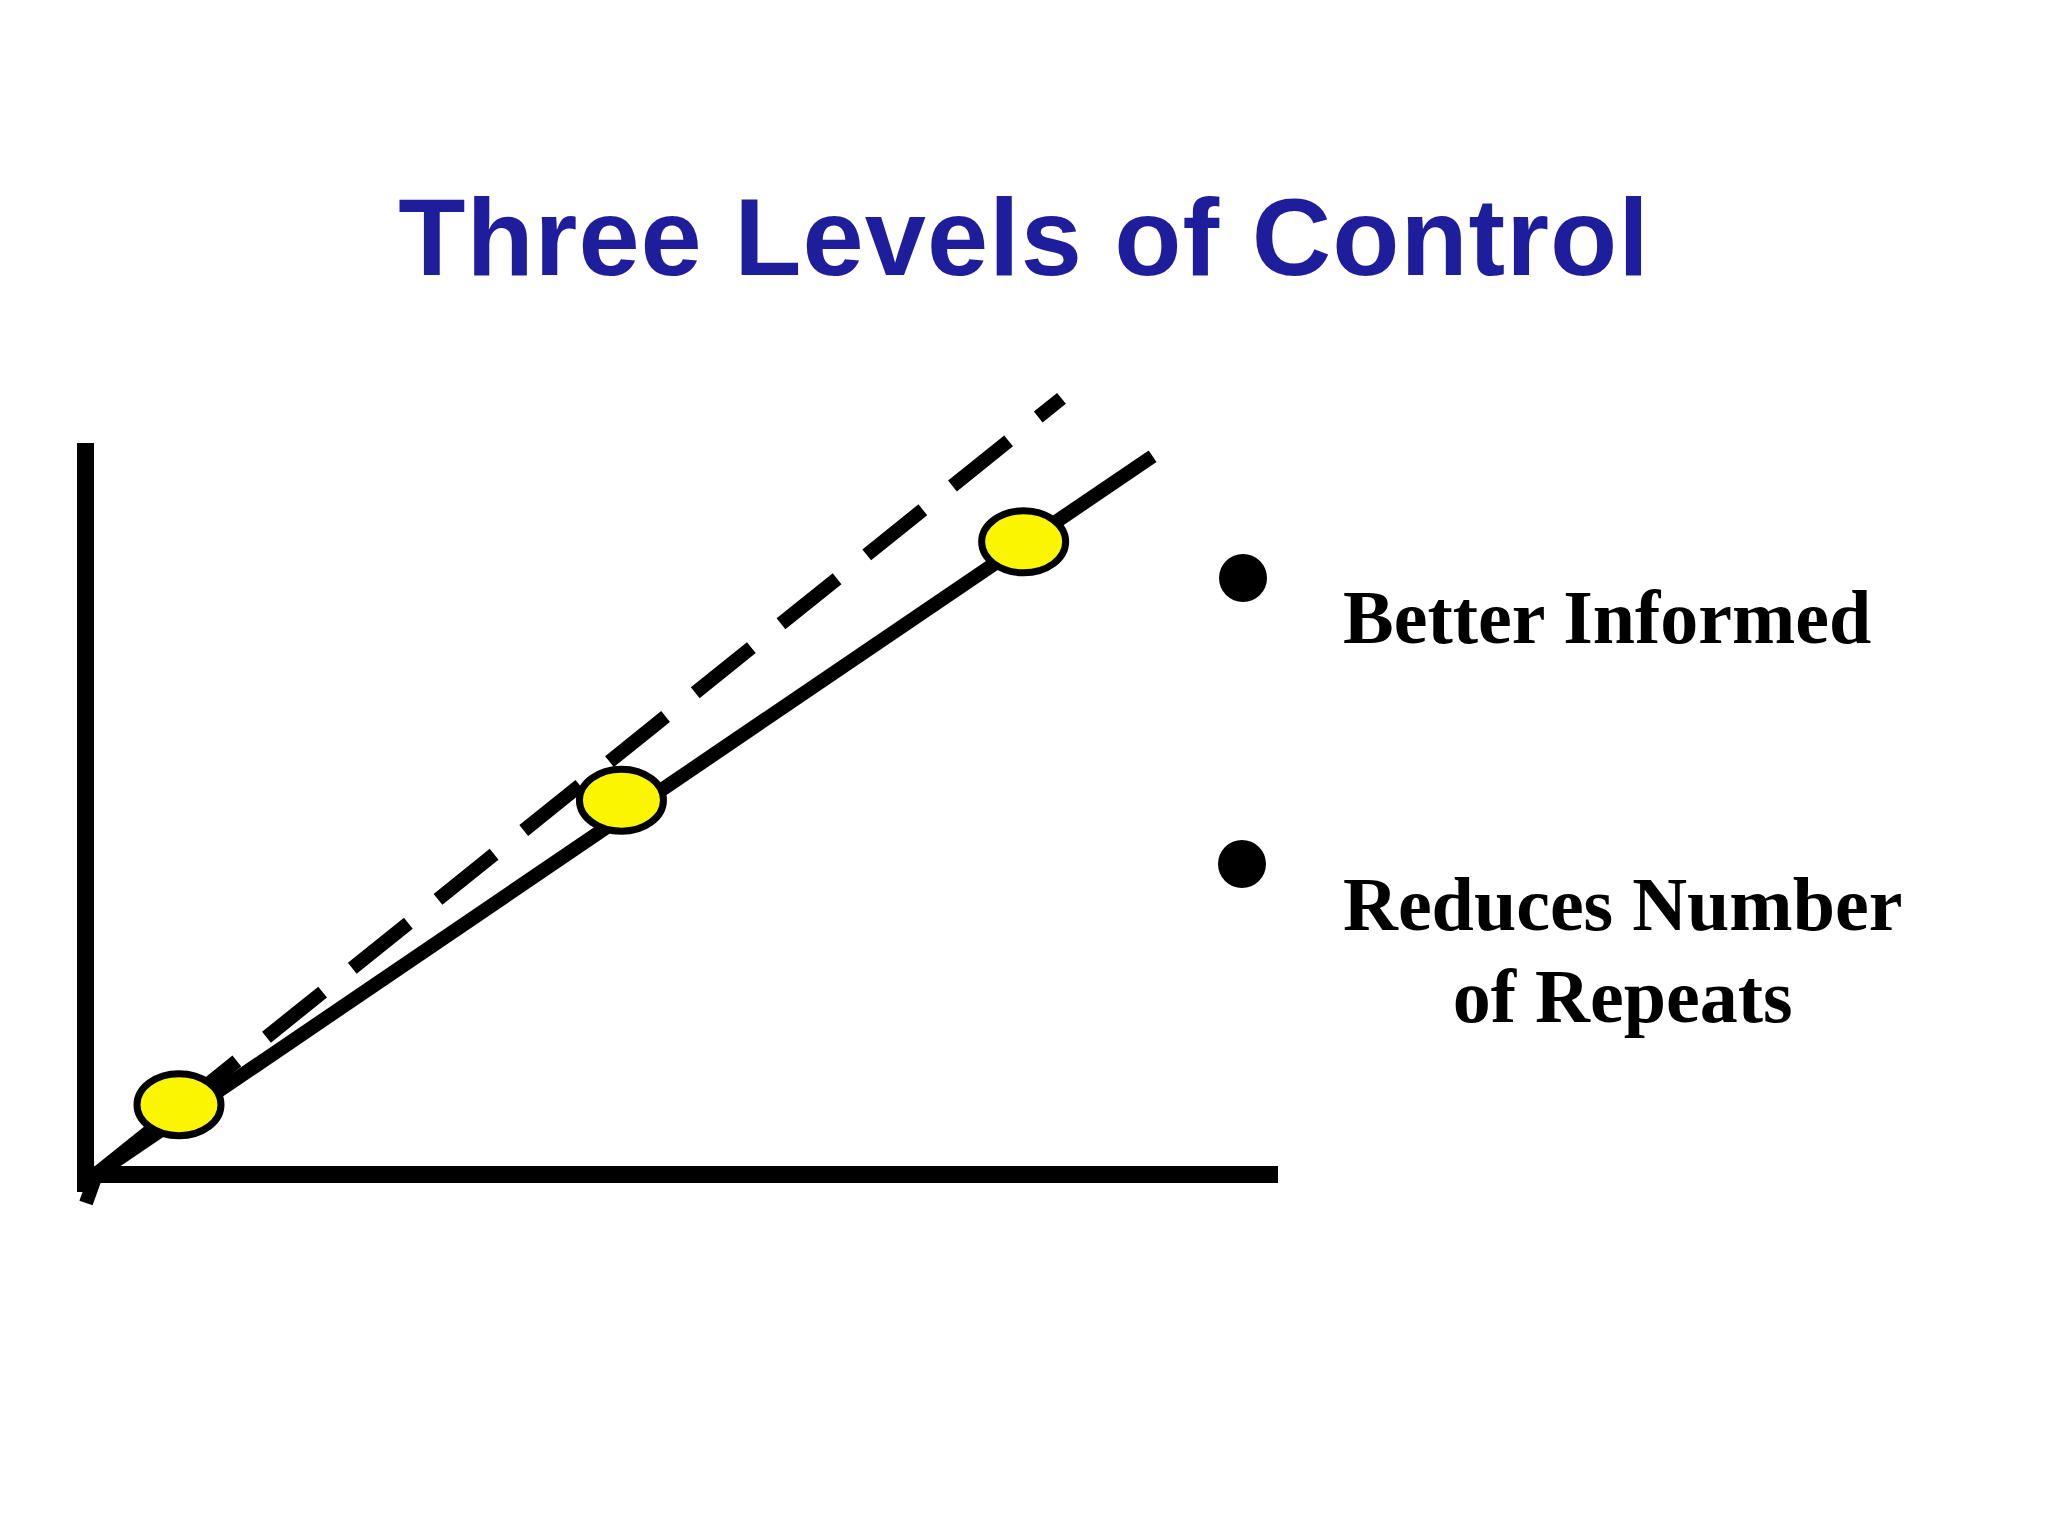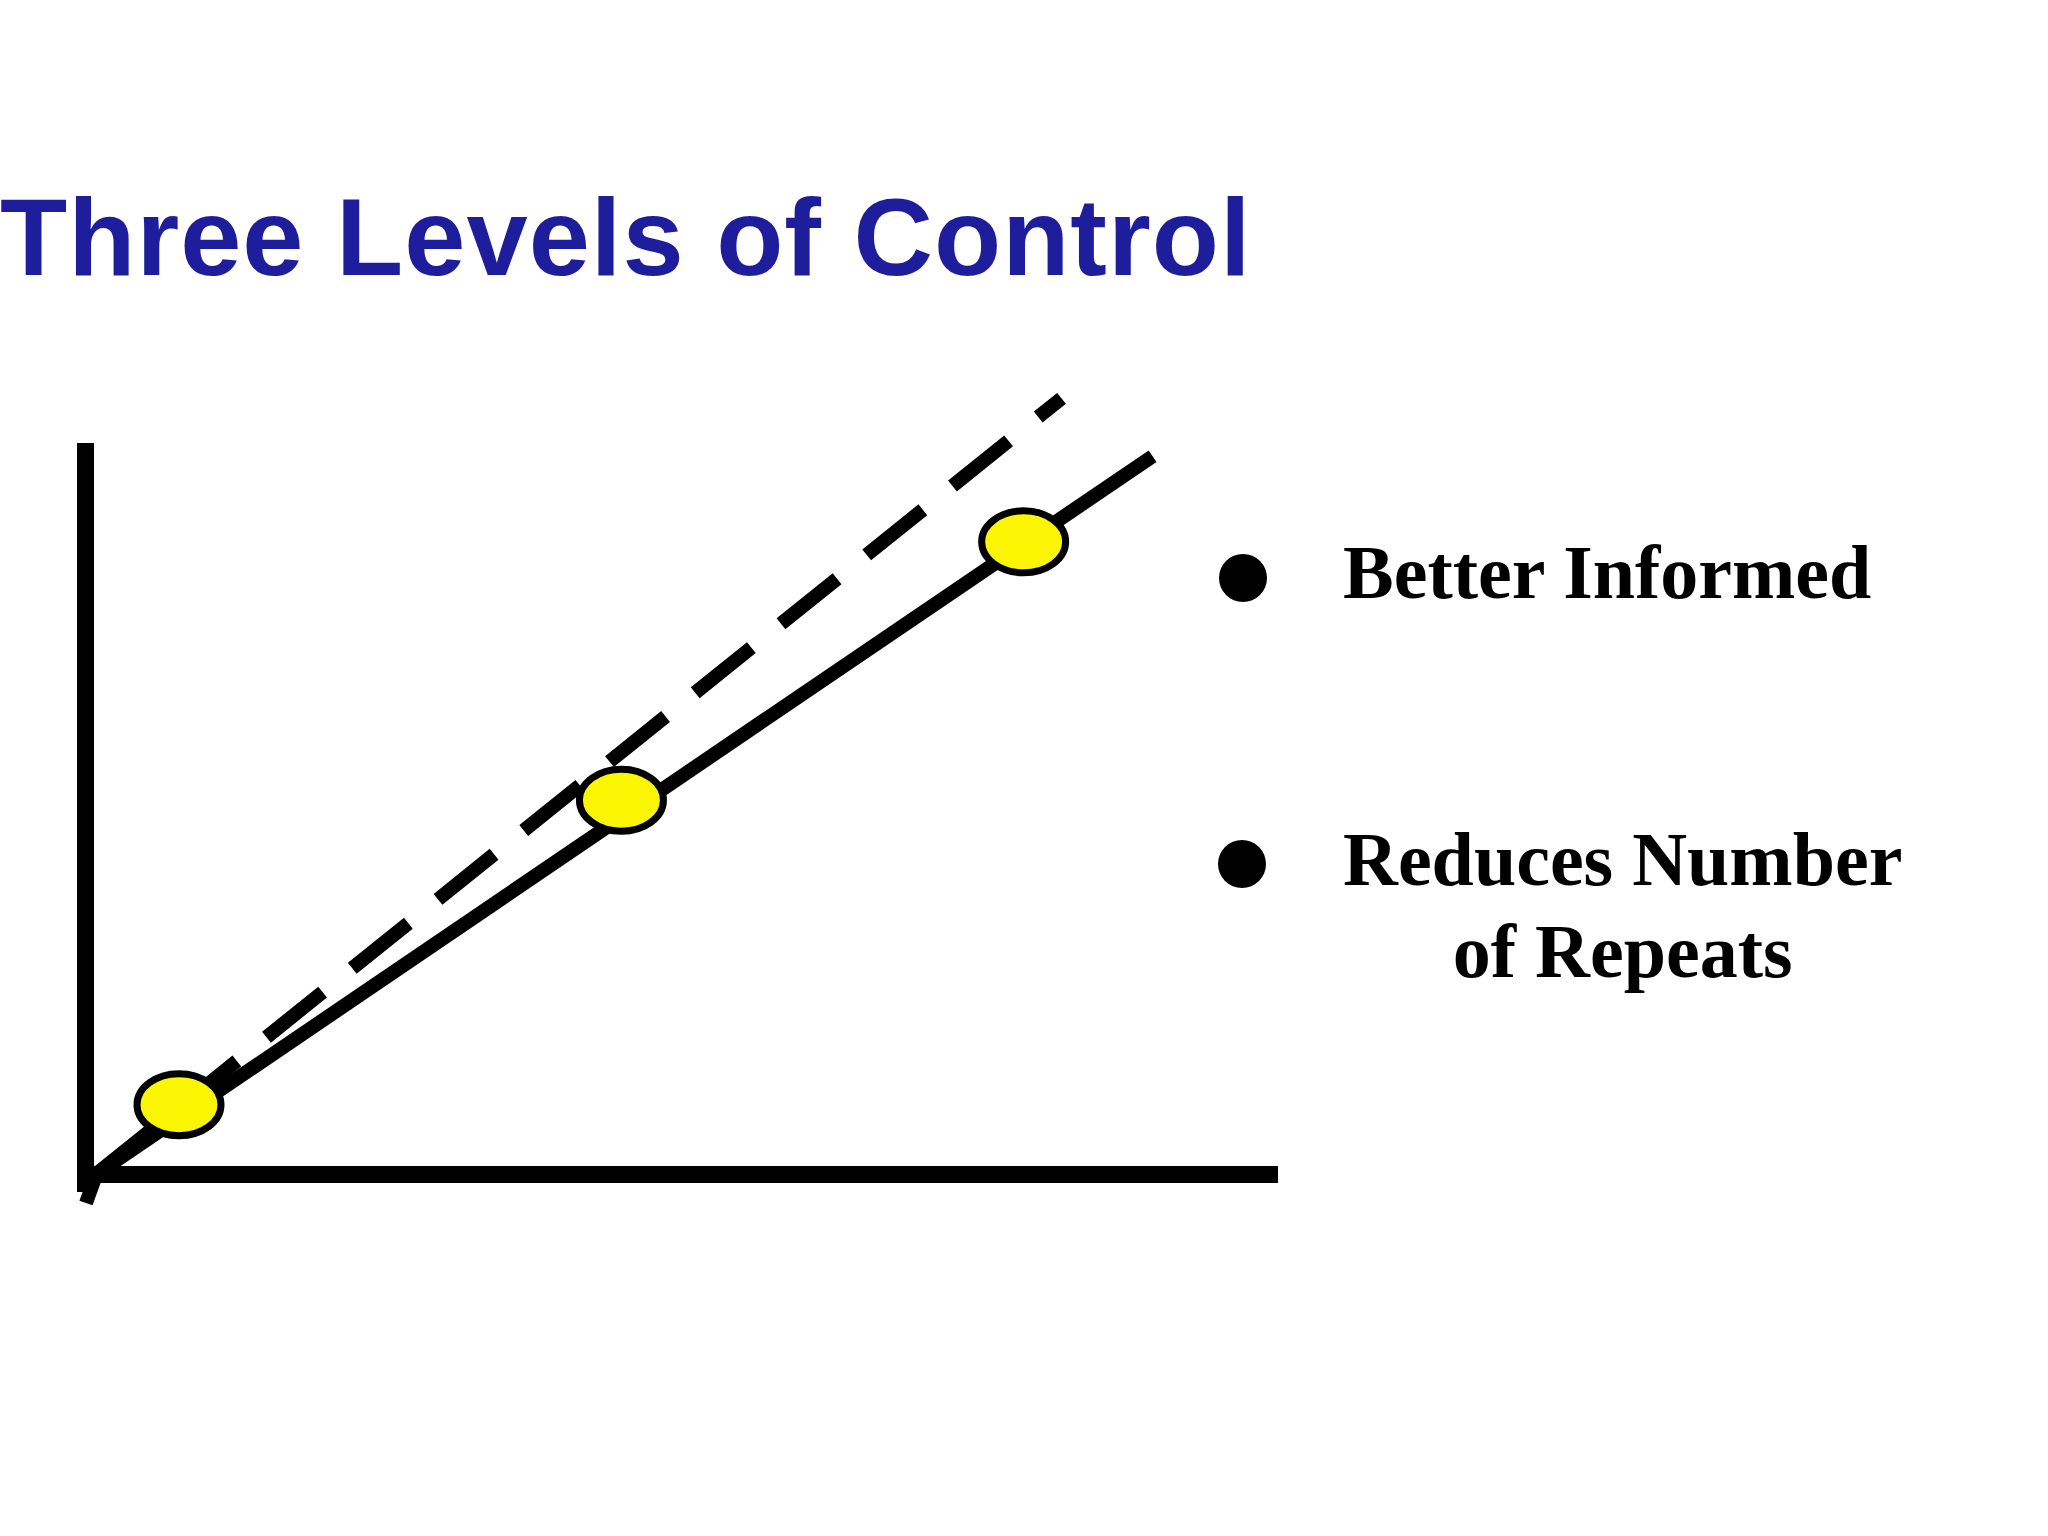--- a/index.html
+++ b/index.html
@@ -3,39 +3,39 @@
 <meta charset="utf-8">
 <style>
   html,body{margin:0;padding:0;}
   body{
     width:2048px;height:1536px;position:relative;overflow:hidden;
     background:#ffffff;
     font-family:"Liberation Sans", sans-serif;
   }
   .slide-title{
     position:absolute;left:0;top:97px;width:2048px;
-    text-align:left;
+    text-align:center;
     font-family:"Liberation Sans", sans-serif;
     font-weight:bold;
     font-size:110px;line-height:1.2;
     letter-spacing:1px;
   }
   #chart-svg{position:absolute;left:0;top:0;}
   .bullet-dot{
     position:absolute;width:48px;height:48px;border-radius:50%;
     background:#000000;
   }
   #bullet-dot-1{left:1219px;top:554px;}
   #bullet-dot-2{left:1218px;top:840px;}
   .bullet-text{
     position:absolute;left:1343px;
     font-family:"Liberation Serif", serif;
     font-weight:bold;
     font-size:76px;line-height:92px;
-    color:#000000;white-space:nowrap;
+    color:#000000;white-space:nowrap;margin-top:45px;
   }
   #bullet-text-1{top:526px;}
   #bullet-text-2{top:813px;text-align:center;}
 </style>
 </head>
 <body style="background: rgb(255, 255, 255);">
 
 <h1 class="slide-title" style="color: rgb(30, 30, 156);">Three Levels of Control</h1>
 
 <svg id="chart-svg" width="2048" height="1536" viewBox="0 0 2048 1536">

